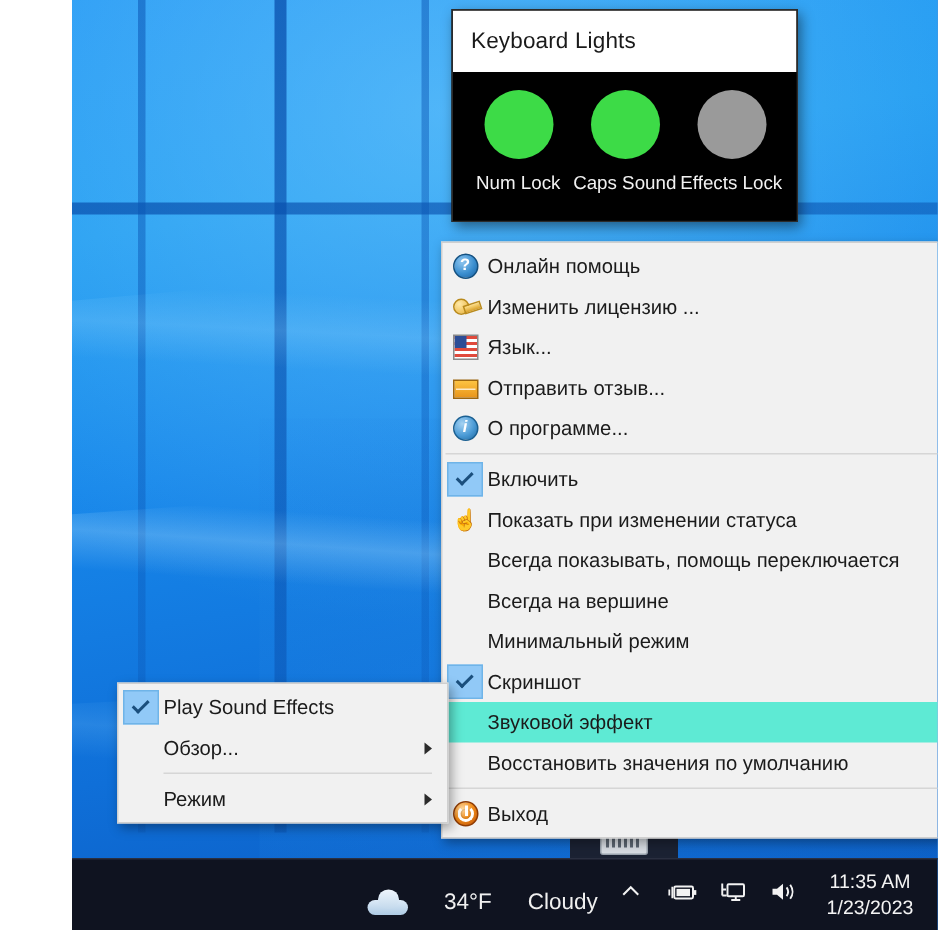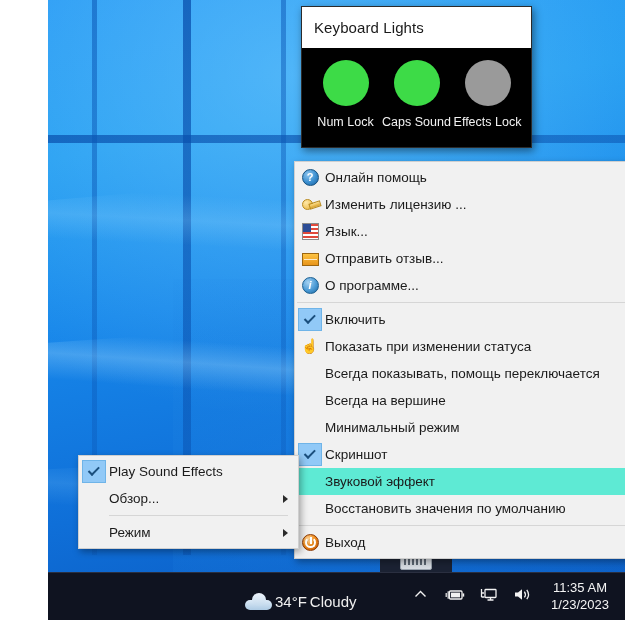--- a/index.html
+++ b/index.html
@@ -228,21 +228,21 @@
   #taskbar {
     position: absolute; left: 0; bottom: 0;
     width: 625px; height: 48px;
     background: #0f1320;
     border-top: 1px solid #2a2f40;
     display: flex; align-items: center;
     color: #eaeaea;
   }
   #weather {
     position: absolute; left: 197px; bottom: 10px;
-    display: flex; align-items: center; gap: 3px;
+    display: flex; align-items: center; gap: 24px;
     font-size: 15px; color: #f0f0f0;
   }
   .cloud-ico {
     position: relative; width: 27px; height: 16px;
   }
   .cloud-ico::before {
     content:""; position:absolute; left:0; bottom:0; width:27px; height:10px;
     border-radius: 6px; background: linear-gradient(to bottom,#dceaf7,#aecbe4);
   }
   .cloud-ico::after {

